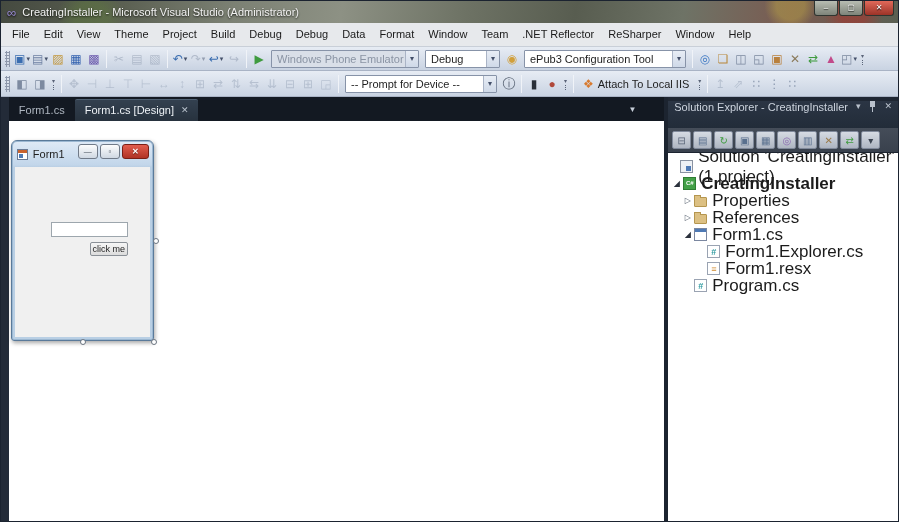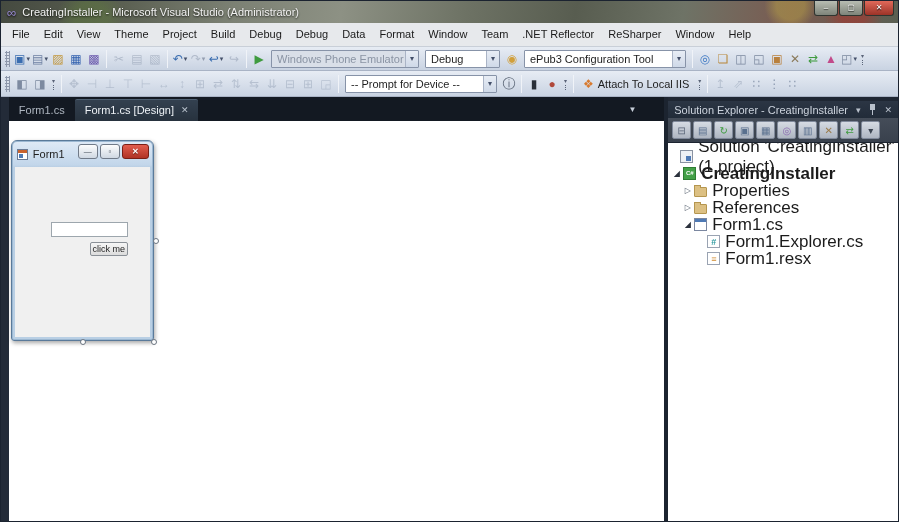--- a/index.html
+++ b/index.html
@@ -93,21 +93,21 @@
   .designer-textbox { position:absolute; left:36px; top:55px; width:77px; height:15px; background:#fff;
     border:1px solid #9da6ad; font-size:10px; padding:0 2px; font-family:"Liberation Sans",sans-serif; }
   .designer-button { position:absolute; left:75px; top:75px; width:38px; height:14px;
     background:linear-gradient(#f6f6f6,#dcdcdc); border:1px solid #8a9097; border-radius:2px;
     font-size:9px; color:#1e1e1e; display:flex; align-items:center; justify-content:center; }
   .handle { position:absolute; width:6px; height:6px; background:#fff; border:1px solid #6a7480; border-radius:50%; z-index:3; }
   .handle.right-mid { left:144px; top:117px; }
   .handle.bottom-center { left:71px; top:218px; }
   .handle.bottom-right { left:142px; top:218px; }
   
-  .se-header { margin-top:4px; height:17px; display:flex; align-items:center; padding:0 6px; background:linear-gradient(#2b3544,#222c39); }
+  .se-header { margin-top:4px; height:27px; display:flex; align-items:flex-start; padding:0 6px; background:linear-gradient(#2b3544,#222c39); }
   .se-title { flex:1; font-size:11px; color:#ccd3dd; white-space:nowrap; overflow:hidden; }
   .se-hicon { font-size:9px; color:#b9c1cc; margin-left:8px; }
   .pin-icon { position:relative; width:7px; height:11px; margin-left:9px; }
   .pin-icon::before { content:""; position:absolute; left:1px; top:0; width:5px; height:6px; background:#b9c1cc; }
   .pin-icon::after { content:""; position:absolute; left:3px; top:6px; width:1px; height:5px; background:#b9c1cc; }
   .se-toolbar { height:25px; background:linear-gradient(#454d59,#39414d); display:flex; align-items:center; gap:2px; padding:0 4px; border-bottom:1px solid #1c2430; }
   .se-tbi { width:19px; height:18px; display:flex; align-items:center; justify-content:center; font-size:10px;
     background:linear-gradient(#d6dbe3,#aeb5c1); border:1px solid #80899a; border-radius:2px; }
   .se-tree { flex:1; background:#fff; padding-top:5px; overflow:hidden; }
   .trow { display:flex; align-items:center; height:17px; font-size:17px; color:#1b1b1b; }
@@ -382,19 +382,24 @@
             <span class="ti" data-name="csharp-file-icon"></span>
             <span class="tlabel" data-name="tree-item-label">Form1.Explorer.cs</span>
           </div>
 
           <div class="trow" data-name="tree-item-form1-resx" data-expander="none" data-indent="2">
             <span class="exp" data-name="tree-expander-icon"></span>
             <span class="ti" data-name="resx-file-icon"></span>
             <span class="tlabel" data-name="tree-item-label">Form1.resx</span>
           </div>
 
+          <div class="trow" data-name="tree-item-program" data-expander="none" data-indent="1">
+            <span class="exp" data-name="tree-expander-icon"></span>
+            <span class="ti" data-name="csharp-file-icon"></span>
+            <span class="tlabel" data-name="tree-item-label">Program.cs</span>
+          </div>
 
       </div>
     </div>
 
     <div class="bottom-strip" data-name="document-well-bottom-edge"></div>
   </div>
 </div>
 
 </body></html>

